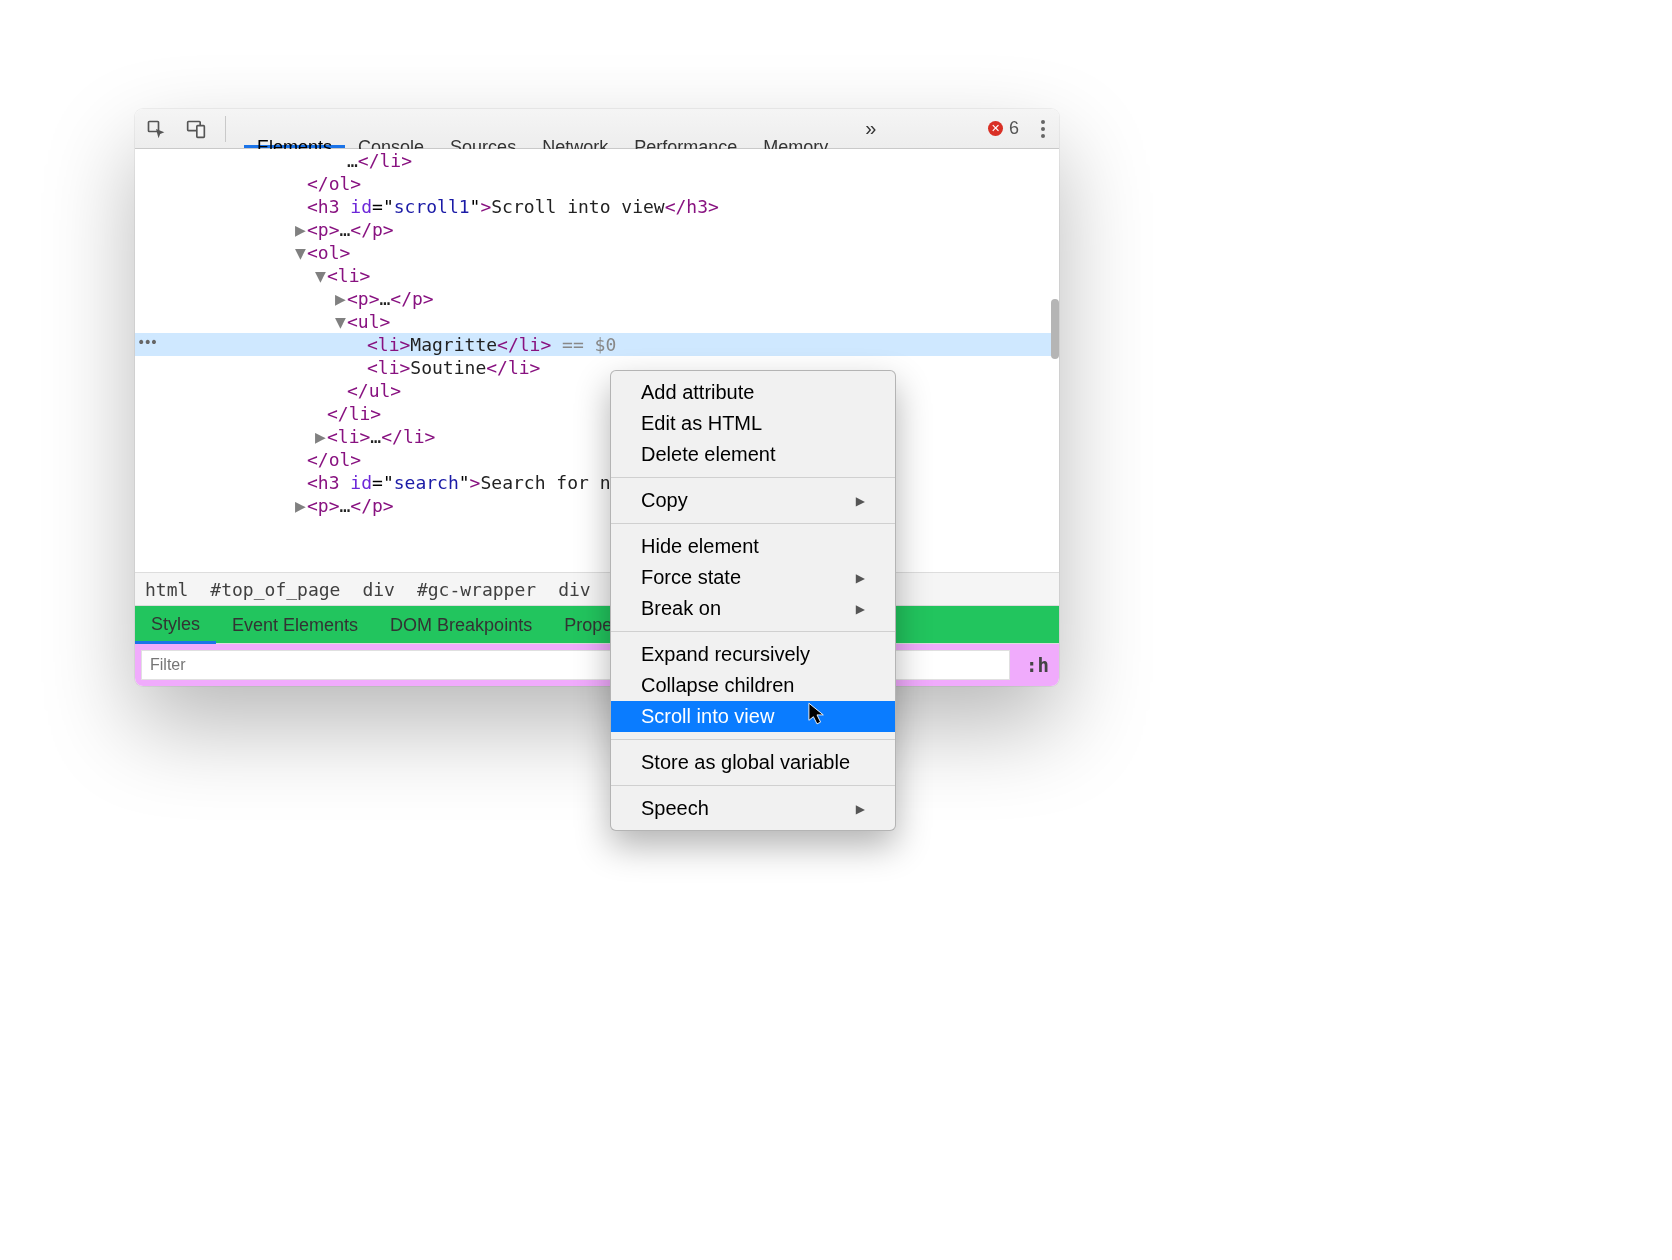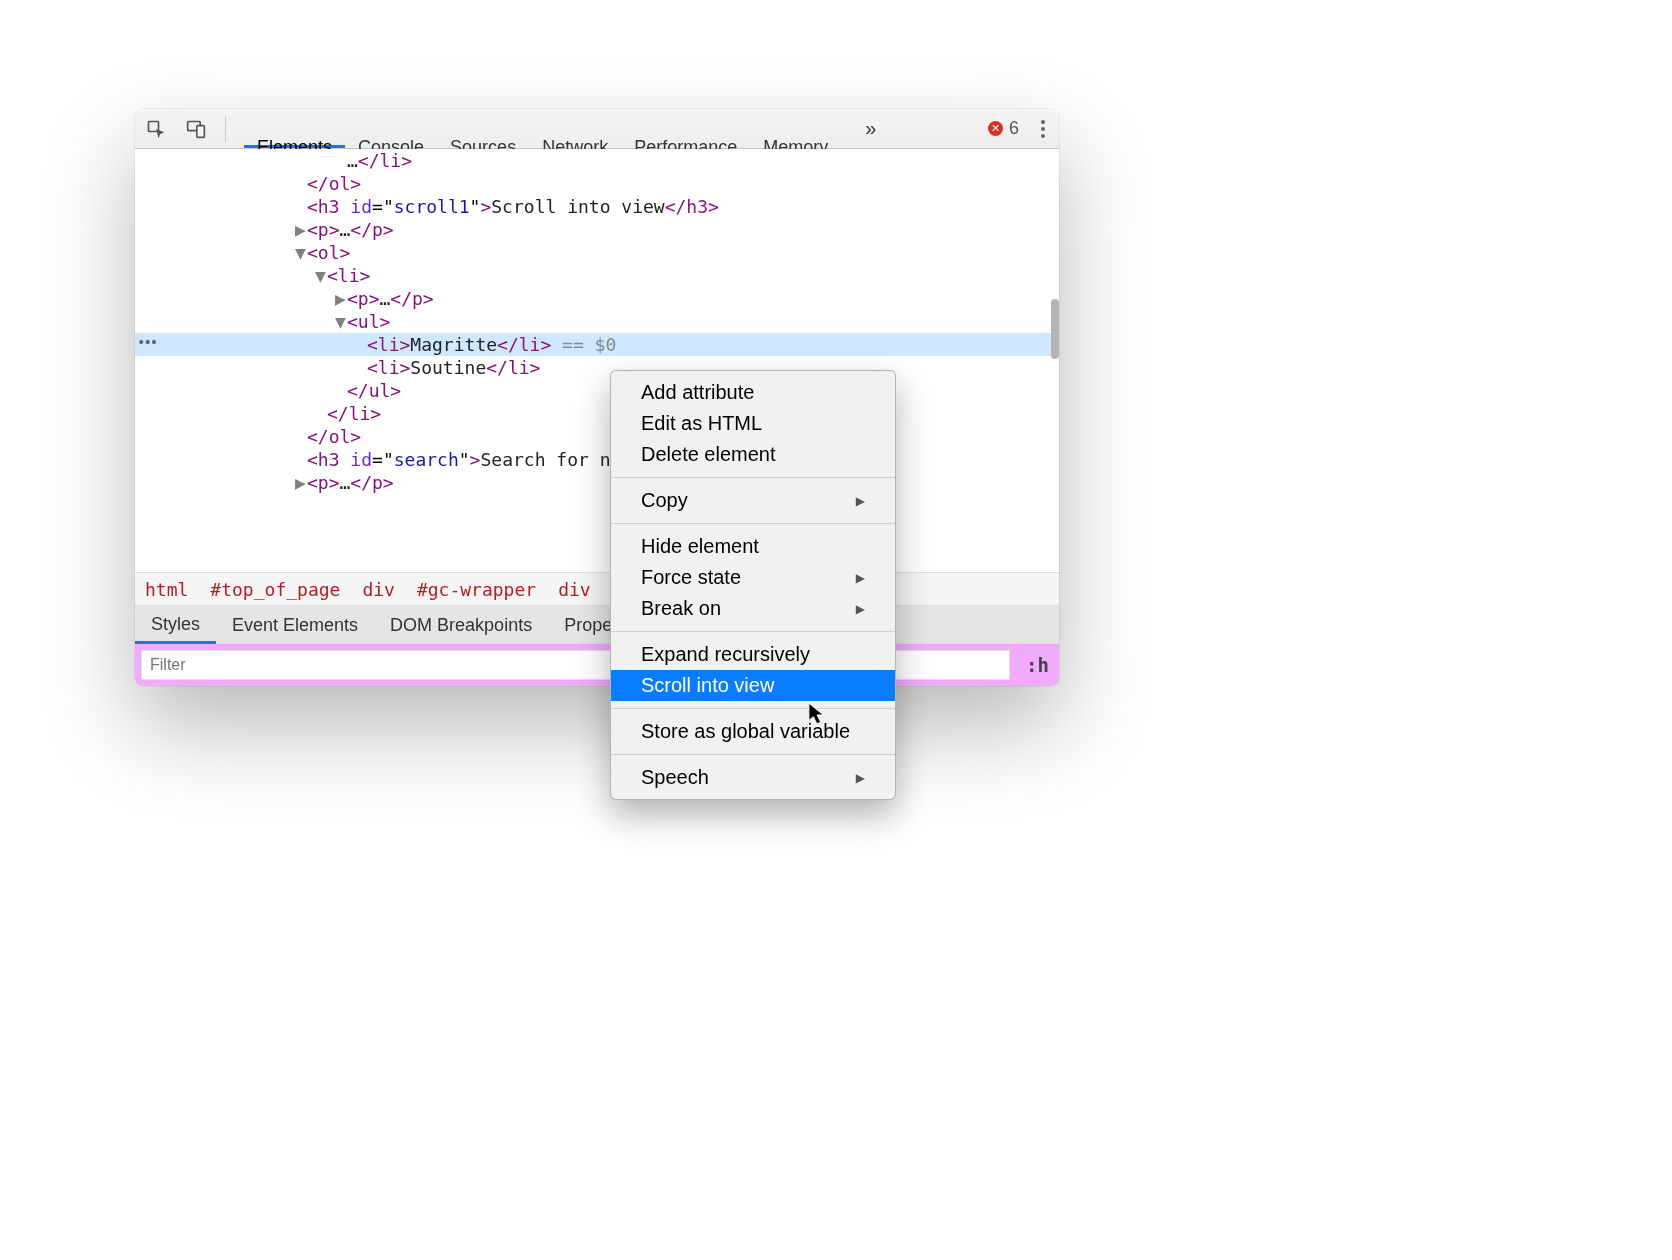--- a/index.html
+++ b/index.html
@@ -73,25 +73,25 @@
 .scrollbar-dom { position:absolute; right:0; top:150px; width:8px; height:60px; background:#b5b5b5; border-radius:4px;}
 
 .breadcrumb {
   height: 34px;
   background: #f5f5f5;
   border-top:1px solid #ddd; border-bottom:1px solid #ddd;
   display:flex; align-items:center; gap:22px;
   padding: 0 10px;
   font-family: Menlo, Consolas, monospace; font-size:18px;
 }
-.breadcrumb span { color:#b91c1c; }
+.breadcrumb span { color:#404040; }
 
 .bottom-tabs {
   height: 38px;
-  background:#e5e5e5;
+  background:#22c55e;
   border-bottom:1px solid #ddd;
   display:flex; align-items:center;
   font-size:18px; color:#333;
 }
 .bottom-tabs .btab { padding: 8px 16px 6px; }
 .bottom-tabs .btab.active { border-bottom:3px solid #1a73e8; }
 
 .filter-row {
   display:flex; align-items:center;
   height:42px; background:#f0abfc;
@@ -178,20 +178,21 @@
         <div class="dom-line"><span style="display:inline-block;width:160px"></span><span class="tri"></span><span class="tag-a">&lt;h3 </span><span class="attr-n">id</span>="<span class="attr-v">scroll1</span>"<span class="tag-a">&gt;</span><span class="txt">Scroll into view</span><span class="tag-a">&lt;/h3&gt;</span></div>
         <div class="dom-line"><span style="display:inline-block;width:160px"></span><span class="tri">▶</span><span class="tag-a">&lt;p&gt;</span><span class="coll">…</span><span class="tag-a">&lt;/p&gt;</span></div>
         <div class="dom-line"><span style="display:inline-block;width:160px"></span><span class="tri">▼</span><span class="tag-a">&lt;ol&gt;</span></div>
         <div class="dom-line"><span style="display:inline-block;width:180px"></span><span class="tri">▼</span><span class="tag-a">&lt;li&gt;</span></div>
         <div class="dom-line"><span style="display:inline-block;width:200px"></span><span class="tri">▶</span><span class="tag-a">&lt;p&gt;</span><span class="coll">…</span><span class="tag-a">&lt;/p&gt;</span></div>
         <div class="dom-line"><span style="display:inline-block;width:200px"></span><span class="tri">▼</span><span class="tag-a">&lt;ul&gt;</span></div>
         <div class="dom-line sel"><span style="display:inline-block;width:220px"></span><span class="tri"></span><span class="tag-a">&lt;li&gt;</span><span class="txt">Magritte</span><span class="tag-a">&lt;/li&gt;</span> <span class="eq0">== $0</span></div>
         <div class="dom-line"><span style="display:inline-block;width:220px"></span><span class="tri"></span><span class="tag-a">&lt;li&gt;</span><span class="txt">Soutine</span><span class="tag-a">&lt;/li&gt;</span></div>
         <div class="dom-line"><span style="display:inline-block;width:200px"></span><span class="tri"></span><span class="tag-a">&lt;/ul&gt;</span></div>
         <div class="dom-line"><span style="display:inline-block;width:180px"></span><span class="tri"></span><span class="tag-a">&lt;/li&gt;</span></div>
+        <div class="dom-line"><span style="display:inline-block;width:180px"></span><span class="tri">▶</span><span class="tag-a">&lt;li&gt;</span><span class="coll">…</span><span class="tag-a">&lt;/li&gt;</span></div>
         <div class="dom-line"><span style="display:inline-block;width:160px"></span><span class="tri"></span><span class="tag-a">&lt;/ol&gt;</span></div>
         <div class="dom-line"><span style="display:inline-block;width:160px"></span><span class="tri"></span><span class="tag-a">&lt;h3 </span><span class="attr-n">id</span>="<span class="attr-v">search</span>"<span class="tag-a">&gt;</span><span class="txt">Search for node</span></div>
         <div class="dom-line"><span style="display:inline-block;width:160px"></span><span class="tri">▶</span><span class="tag-a">&lt;p&gt;</span><span class="coll">…</span><span class="tag-a">&lt;/p&gt;</span></div>
       </div>
     <div class="scrollbar-dom"></div>
   </div>
 
   <div class="breadcrumb" id="breadcrumb">
       <span>html</span>
       <span>#top_of_page</span>
@@ -235,20 +236,23 @@
     <div class="mi sub">
       <span>Force state</span>
     </div>
     <div class="mi sub">
       <span>Break on</span>
     </div>
     <div class="sep"></div>
     <div class="mi">
       <span>Expand recursively</span>
     </div>
+    <div class="mi">
+      <span>Collapse children</span>
+    </div>
     <div class="mi hl">
       <span>Scroll into view</span>
     </div>
     <div class="sep"></div>
     <div class="mi">
       <span>Store as global variable</span>
     </div>
     <div class="sep"></div>
     <div class="mi sub">
       <span>Speech</span>

